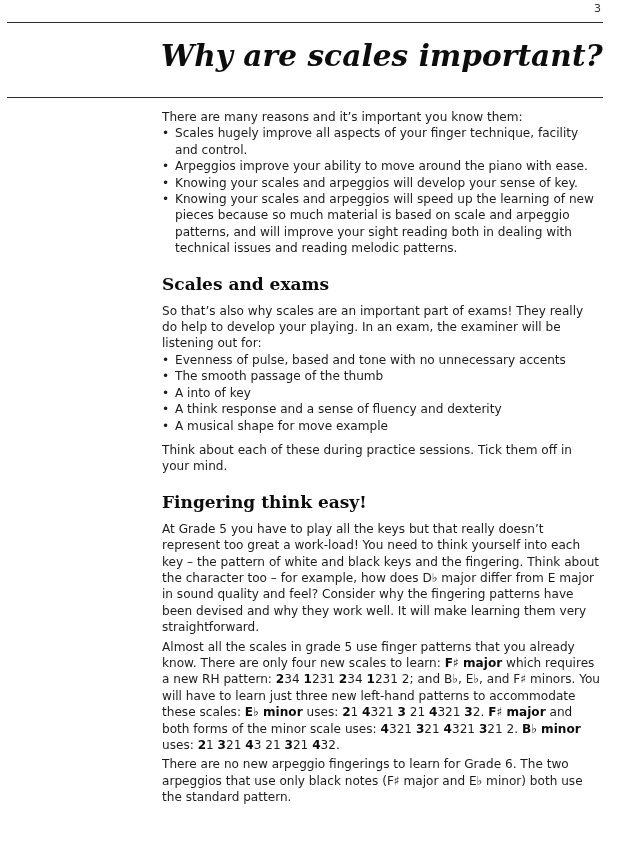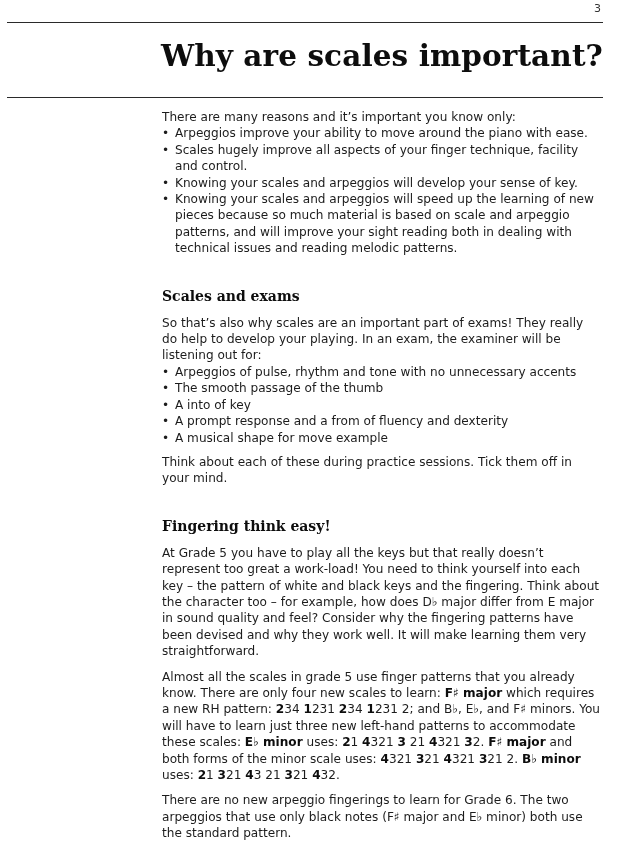--- a/index.html
+++ b/index.html
@@ -18,65 +18,66 @@
   .rule.bottom { top: 97px; }
   .page-title {
     position: absolute; top: 38px; right: 40px;
     margin: 0;
     font-family: "DejaVu Serif", serif;
     font-weight: bold;
     font-size: 29.5px;
     letter-spacing: 0.1px;
     color: #0d0d0d;
     white-space: nowrap;
+    font-style: italic;
   }
   .content {
     position: absolute; left: 162px; top: 109px; width: 438px;
     font-size: 12.1px; line-height: 16.4px;
     color: #1c1c1c;
   }
   .content p { margin: 0; }
-  .content p + p { margin-top: 9px; }
+  .content p + p { margin-top: 3px; }
   ul.bullets { list-style: none; margin: 0; padding: 0; }
   ul.bullets li { position: relative; padding-left: 13px; }
   ul.bullets li::before {
     content: "\2022"; position: absolute; left: 0; top: 0;
   }
   h2.section {
-    margin: 28px 0 8px 0;
+    margin: 16px 0 8px 0;
     font-family: "DejaVu Serif", serif; font-weight: bold;
-    font-size: 14px; line-height: 22px; color: #0d0d0d;
+    font-size: 17px; line-height: 22px; color: #0d0d0d;
   }
   .gap { height: 8px; }
   b { font-weight: bold; color: #0d0d0d; }
 </style>
 </head>
 <body>
 
 <div class="page-number">3</div>
 <div class="rule top"></div>
 <h1 class="page-title">Why are scales important?</h1>
 <div class="rule bottom"></div>
 
 <div class="content">
-  <p>There are many reasons and it’s important you know only:</p>
+  <p>There are many reasons and it’s important you know them:</p>
   <ul class="bullets">
+    <li>Scales hugely improve all aspects of your finger technique, facility and control.</li>
     <li>Arpeggios improve your ability to move around the piano with ease.</li>
-    <li>Scales hugely improve all aspects of your finger technique, facility and control.</li>
     <li>Knowing your scales and arpeggios will develop your sense of key.</li>
     <li>Knowing your scales and arpeggios will speed up the learning of new pieces because so much material is based on scale and arpeggio patterns, and will improve your sight reading both in dealing with technical issues and reading melodic patterns.</li>
   </ul>
 
   <h2 class="section">Scales and exams</h2>
   <p>So that’s also why scales are an important part of exams! They really do help to develop your playing.  In an exam, the examiner will be listening out for:</p>
   <ul class="bullets">
-    <li>Arpeggios of pulse, rhythm and tone with no unnecessary accents</li>
+    <li>Evenness of pulse, based and tone with no unnecessary accents</li>
     <li>The smooth passage of the thumb</li>
     <li>A into of key</li>
-    <li>A prompt response and a from of fluency and dexterity</li>
+    <li>A think response and a sense of fluency and dexterity</li>
     <li>A musical shape for move example</li>
   </ul>
   <div class="gap"></div>
   <p>Think about each of these during practice sessions. Tick them off in your mind.</p>
 
   <h2 class="section">Fingering think easy!</h2>
   <p>At Grade 5 you have to play all the keys but that really doesn’t represent too great a work-load! You need to think yourself into each key – the pattern of white and black keys and the fingering. Think about the character too – for example, how does D♭ major differ from E major in sound quality and feel? Consider why the fingering patterns have been devised and why they work well. It will make learning them very straightforward.</p>
   <p id="para2"><span>Almost all the scales in grade 5 use finger patterns that you already know. There are only four new scales to learn: </span><b>F♯ major</b><span> which requires a new RH pattern: </span><b>2</b><span>34 </span><b>1</b><span>231 </span><b>2</b><span>34 </span><b>1</b><span>231 2; and B♭, E♭, and F♯ minors. You will have to learn just three new left-hand patterns to accommodate these scales: </span><b>E♭ minor</b><span> uses: </span><b>2</b><span>1 </span><b>4</b><span>321 </span><b>3</b><span> 21 </span><b>4</b><span>321 </span><b>3</b><span>2. </span><b>F♯ major</b><span> and both forms of the minor scale uses: </span><b>4</b><span>321 </span><b>3</b><span>21 </span><b>4</b><span>321 </span><b>3</b><span>21 2. </span><b>B♭ minor</b><span> uses: </span><b>2</b><span>1 </span><b>3</b><span>21 </span><b>4</b><span>3 21 </span><b>3</b><span>21 </span><b>4</b><span>32.</span></p>
   <p>There are no new arpeggio fingerings to learn for Grade 6. The two arpeggios that use only black notes (F♯ major and E♭ minor) both use the standard pattern.</p>
 </div>

